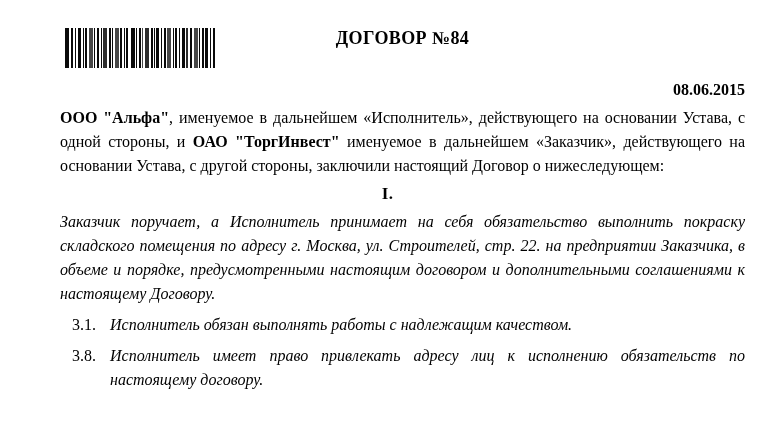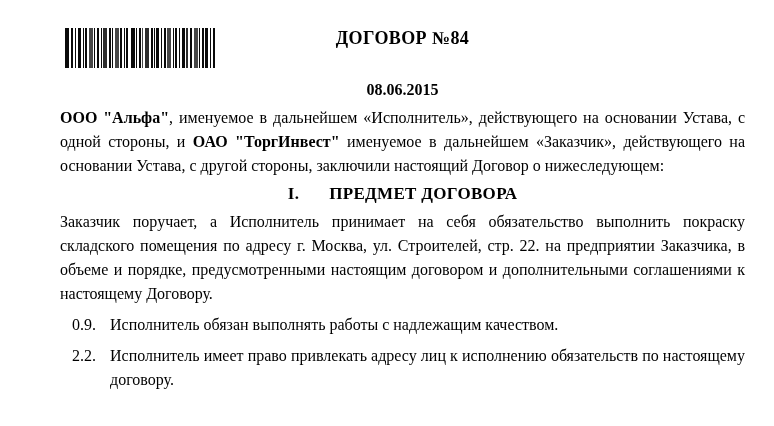--- a/index.html
+++ b/index.html
@@ -30,21 +30,21 @@
   .barcode .bar:nth-child(11n) { background: #2c2c2c; }
   .doc-title {
     position: absolute;
     left: 0; right: 0; top: 26px;
     text-align: center;
     font-weight: bold;
     font-size: 18px;
     letter-spacing: 0.4px;
   }
   .date-line {
-    text-align: center;
+    text-align: right;
     font-weight: bold;
     margin: 8px 0 4px 0;
   }
   .preamble {
     margin: 0 0 2px 0;
     text-align: justify;
   }
   .section-heading {
     display: flex;
     justify-content: center;
@@ -54,21 +54,21 @@
     margin: 4px 0 4px 0;
     letter-spacing: 0.3px;
   }
   .sec-num { margin-right: 30px; }
   .item { display: flex; margin: 0 0 7px 0; }
   .item-num {
     flex: 0 0 50px;
     box-sizing: border-box;
     padding-left: 12px;
   }
-  .item-text { flex: 1; text-align: justify; }
+  .item-text { flex: 1; text-align: justify; font-style: italic; }
   .caret {
     display: inline-block;
     width: 2px;
     height: 19px;
     background: #4a4a4a;
     margin-left: 4px;
     vertical-align: -3px;
   }
 </style>
 </head>
@@ -121,27 +121,26 @@
     <div class="doc-title">ДОГОВОР №84</div>
   </div>
 
   <div class="date-line">08.06.2015</div>
 
   <p class="preamble"><b>ООО "Альфа"</b><span>, именуемое в дальнейшем «Исполнитель», действующего на основании Устава, с одной стороны, и </span><b>ОАО "ТоргИнвест"</b><span> именуемое в дальнейшем «Заказчик», действующего на основании Устава, с другой стороны, заключили настоящий Договор о нижеследующем:</span></p>
 
   <div id="sections">
       <div class="section-heading">
         <span class="sec-num">I.</span>
-        <span>ПРЕДМЕТ ДОГОВОРА</span>
       </div>
       <div class="item">
         <span class="item-text">Заказчик поручает, а Исполнитель принимает на себя обязательство выполнить покраску складского помещения по адресу г. Москва, ул. Строителей, стр. 22. на предприятии Заказчика, в объеме и порядке, предусмотренными настоящим договором и дополнительными соглашениями к настоящему Договору.</span>
       </div>
       <div class="item">
-        <span class="item-num">0.9.</span>
+        <span class="item-num">3.1.</span>
         <span class="item-text">Исполнитель обязан выполнять работы с надлежащим качеством.</span>
       </div>
       <div class="item">
-        <span class="item-num">2.2.</span>
+        <span class="item-num">3.8.</span>
         <span class="item-text">Исполнитель имеет право привлекать адресу лиц к исполнению обязательств по настоящему договору.</span>
       </div>
     </div>
 </div>
 
 </body></html>

